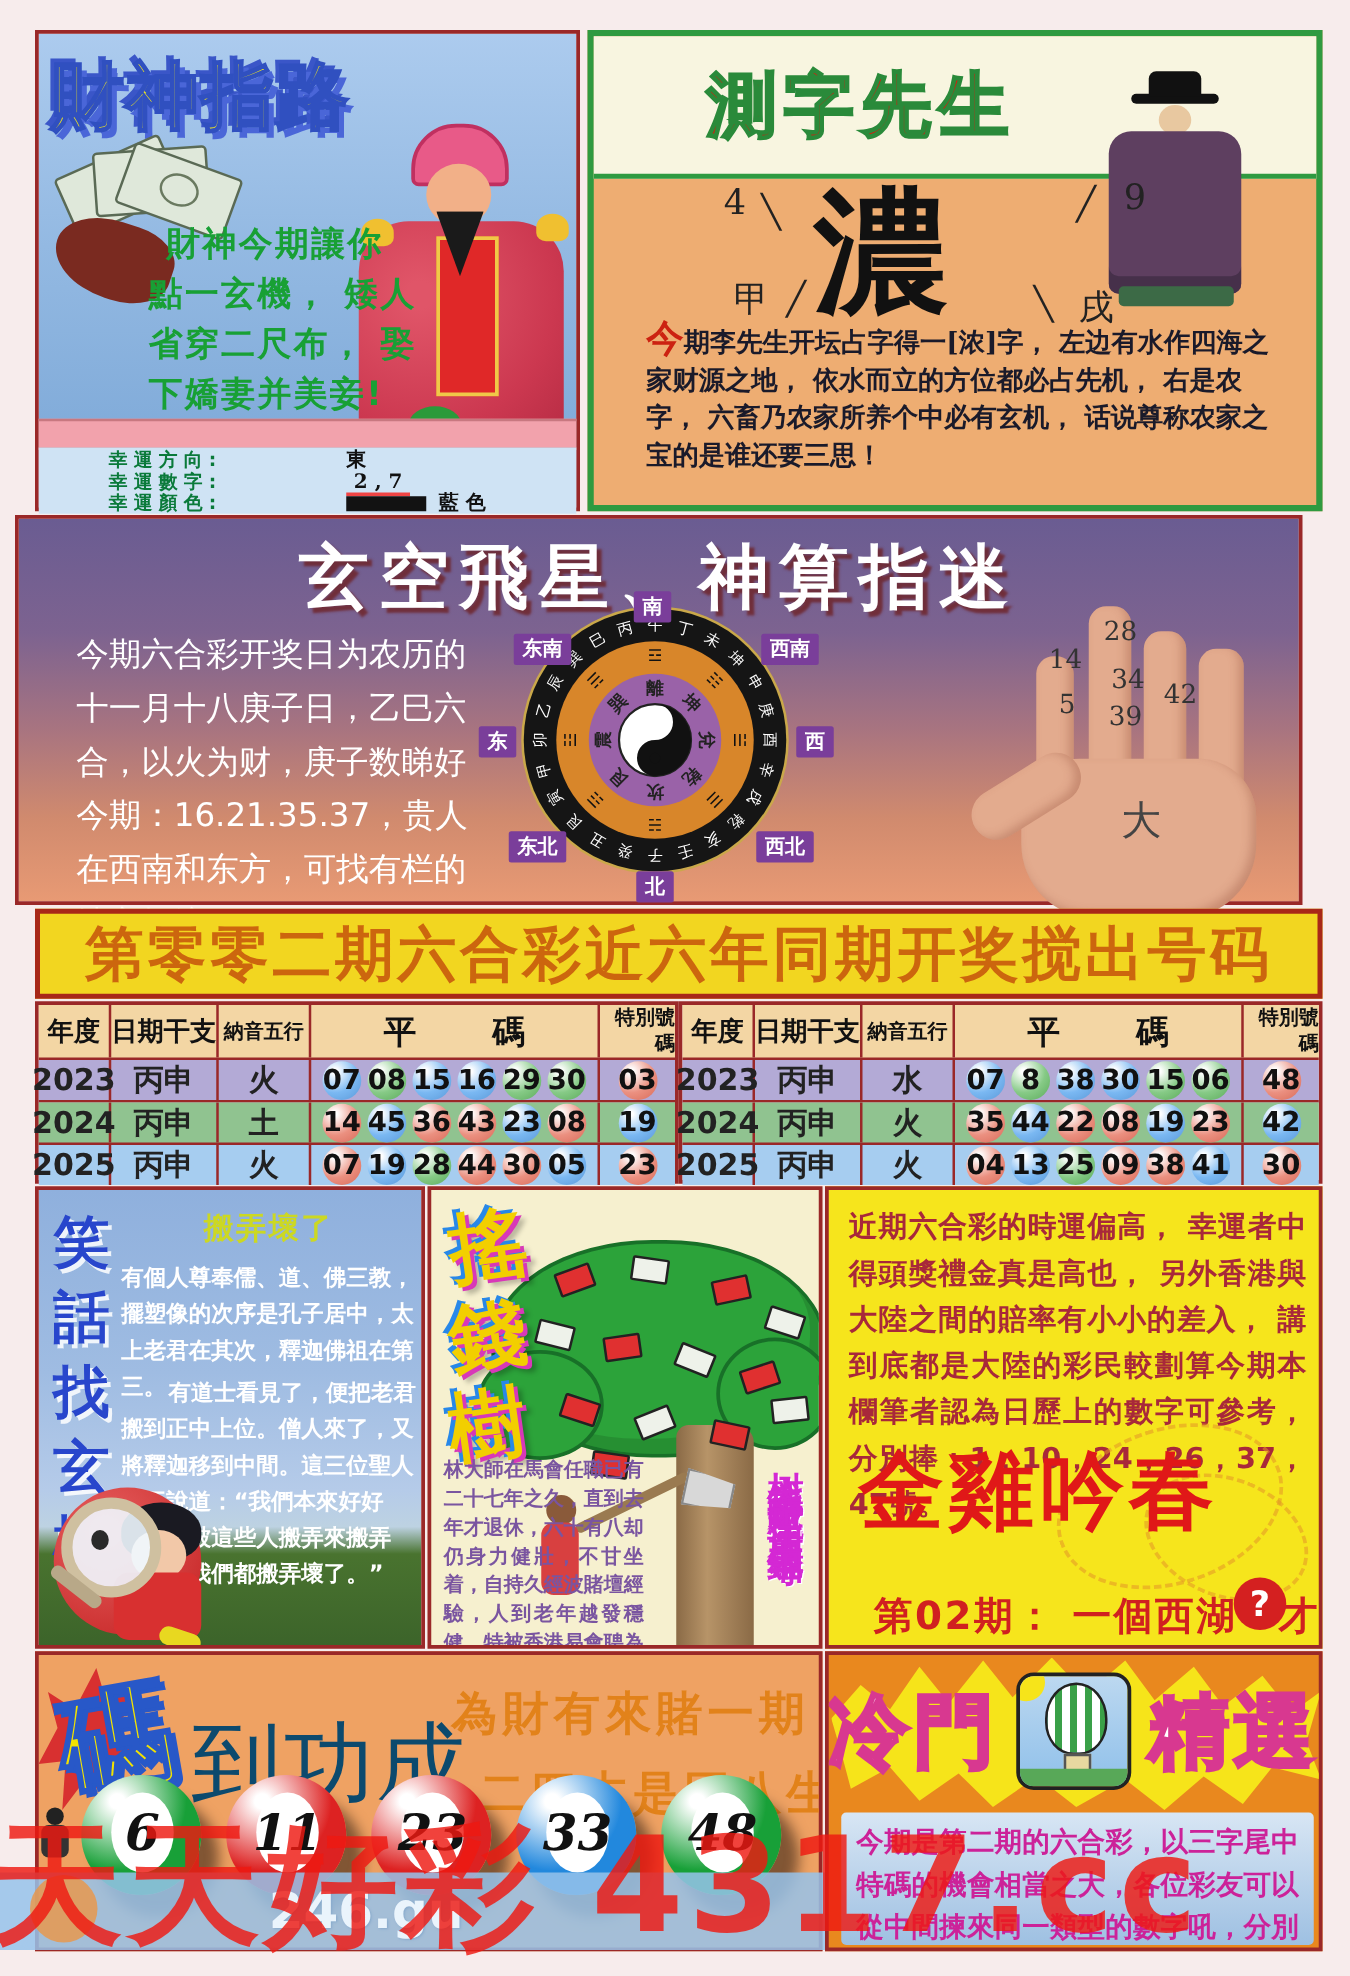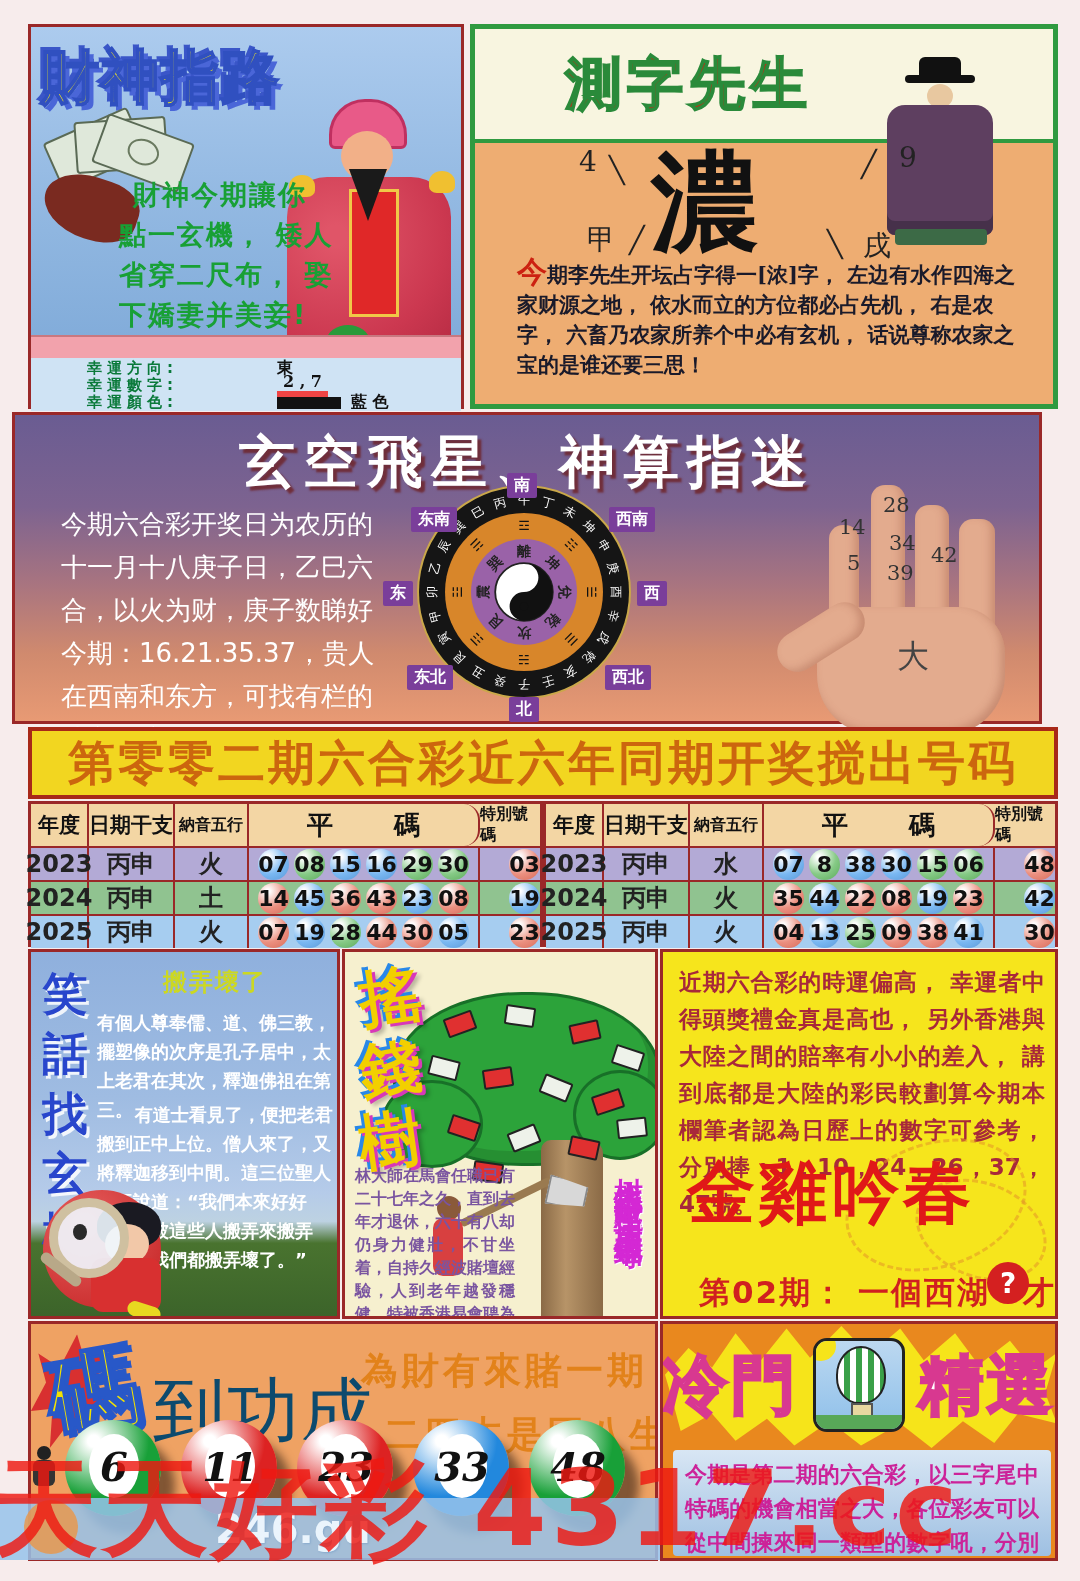--- a/index.html
+++ b/index.html
@@ -20,21 +20,21 @@
   .god-body{left:256px;top:150px;width:164px;height:196px;background:radial-gradient(circle at 30% 30%,#e05568 6%,#cc3850 60%,#b02840 100%);border-radius:40px 40px 14px 14px;}
   .god-sash{left:318px;top:162px;width:44px;height:122px;background:#e02828;border:3px solid #f0c848;}
   .god-ingot1{left:258px;top:148px;width:26px;height:22px;background:#f0c030;border-radius:50% 50% 30% 30%;}
   .god-ingot2{left:398px;top:144px;width:26px;height:22px;background:#f0c030;border-radius:50% 50% 30% 30%;}
   .god-ruyi{left:296px;top:298px;width:42px;height:30px;background:#2a9a3a;border-radius:50%;}
   .cs-pinkbar{position:absolute;left:0;top:308px;width:100%;height:21px;background:#f2a2ac;border-top:2px solid #c87880;border-bottom:2px solid #c87880;}
   .cs-lucky{position:absolute;left:0;top:331px;width:100%;height:51px;background:#cfe3f4;padding-top:2px;}
   .lucky-row{display:flex;align-items:center;height:17px;padding-left:56px;}
   .lucky-label{width:190px;font-size:15px;font-weight:800;color:#0a7a3a;letter-spacing:5px;}
   .lucky-value{font-family:"DejaVu Serif",serif;font-size:16px;font-weight:700;color:#111;}
-  .lucky-value.u{border-bottom:8px solid #ef4444;padding:0 6px;}
+  .lucky-value.u{border-bottom:3px solid #ef4444;padding:0 6px;}
   .swatch{display:inline-block;width:64px;height:12px;background:#121212;margin-right:10px;vertical-align:middle;}
   
   #cezi{left:470px;top:24px;width:588px;height:385px;background:#eead72;border:5px solid #2f9a40;}
   .cz-head{position:absolute;left:0;top:0;width:100%;height:110px;background:#f8f5e0;border-bottom:4px solid #2f9a40;}
   .cz-title{position:absolute;left:90px;top:18px;font-size:56px;font-weight:800;color:#cc2211;-webkit-text-stroke:2px #2a8a3a;letter-spacing:6px;white-space:nowrap;}
   .cz-fig{position:absolute;left:402px;top:28px;width:126px;height:200px;}
   .fig-hatbrim{position:absolute;left:28px;top:18px;width:70px;height:8px;background:#111;border-radius:4px;}
   .fig-hat{position:absolute;left:42px;top:0;width:42px;height:20px;background:#111;border-radius:6px 6px 0 0;}
   .fig-face{position:absolute;left:50px;top:27px;width:26px;height:24px;background:#e8c8a0;border-radius:50%;}
   .fig-robe{position:absolute;left:10px;top:48px;width:106px;height:130px;background:#5e3f60;border-radius:18px 18px 8px 8px;box-shadow:inset 0 -14px 0 #46304a;}
@@ -65,30 +65,30 @@
   .palm-big{position:absolute;font-family:"DejaVu Serif",serif;font-size:32px;color:#444;}
   
   #banner{left:28px;top:727px;width:1030px;height:72px;background:#f2d620;border:4px solid #a82818;display:flex;align-items:center;justify-content:center;}
   .banner-text{font-size:47px;font-weight:800;color:#cc660e;letter-spacing:3px;white-space:nowrap;}
   
   #hist{left:28px;top:801px;width:1062px;height:146px;display:flex;border:none;}
   .htable{width:515px;height:146px;box-sizing:border-box;border:3px solid #9a2828;display:flex;flex-direction:column;}
   .hrow{display:flex;flex:1;border-bottom:2px solid #9a2828;}
   .hrow:last-child{border-bottom:none;}
   .hcell{box-sizing:border-box;border-right:2px solid #9a2828;display:flex;align-items:center;justify-content:center;font-weight:700;}
-  .hcell:last-child{border-right:none;}
-  .w-year{width:58px;}.w-gz{width:86px;}.w-el{width:74px;}.w-ping{flex:1;border-radius:16px;}.w-sp{width:60px;}
+  .hcell:last-child{border-right:none;text-align:right;}
+  .w-year{width:58px;}.w-gz{width:86px;}.w-el{width:74px;}.w-ping{flex:1;}.w-sp{width:60px;}
   .hhead{background:#f3d6a4;}
   .hhead .hcell{font-size:21px;color:#111;}
   .hhead .hcell.w-el,.hhead .hcell.w-sp{font-size:16px;letter-spacing:0;}
   .hhead .hcell.w-ping{font-size:26px;letter-spacing:26px;text-indent:26px;}
   .trow{display:flex;flex:1;border-bottom:2px solid #9a2828;}
   .trow:last-child{border-bottom:none;}
   .tcell{box-sizing:border-box;border-right:2px solid #9a2828;display:flex;align-items:center;justify-content:center;font-size:24px;font-weight:700;gap:5px;}
-  .tcell:last-child{border-right:none;justify-content:flex-end;}
+  .tcell:last-child{border-right:none;}
   .c-year{width:58px;}.c-gz{width:86px;}.c-el{width:74px;}.c-ping{flex:1;}.c-sp{width:60px;}
   .ball{display:inline-flex;align-items:center;justify-content:center;width:31px;height:31px;border-radius:50%;font-size:22px;font-weight:700;color:#111;}
   .ball.blue{background:radial-gradient(circle at 32% 26%,#fff 6%,#7ab8f2 55%,#5a98d8 100%);}
   .ball.green{background:radial-gradient(circle at 32% 26%,#fff 6%,#86ca86 55%,#5aaa5a 100%);}
   .ball.red{background:radial-gradient(circle at 32% 26%,#fff 6%,#eb9080 55%,#d86a58 100%);}
   
   #joke{left:28px;top:949px;width:312px;height:370px;background:linear-gradient(180deg,#8fb0dd 0%,#9fbce2 40%,#b5cbe9 66%,#bdd2e2 74%,#49732f 80%,#3c642a 100%);overflow:hidden;}
   .joke-vtitle{position:absolute;left:8px;top:12px;width:52px;text-align:center;}
   .joke-vtitle div{font-size:45px;font-weight:800;color:#2846cc;text-shadow:3px 3px 0 rgba(255,255,255,.85);line-height:60px;}
   .joke-head{position:absolute;left:64px;top:14px;width:240px;text-align:center;font-size:24px;font-weight:800;color:#ccd822;letter-spacing:2px;}

